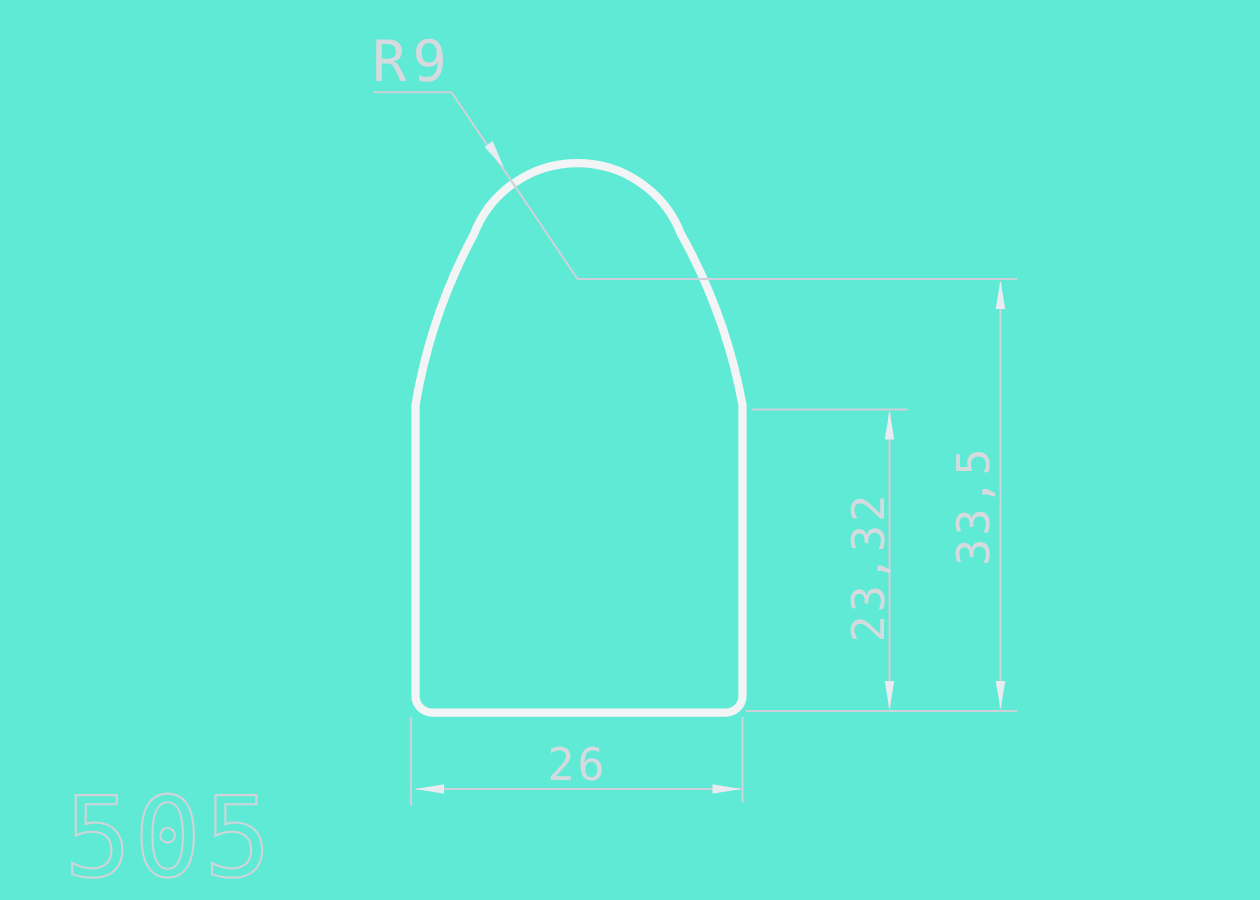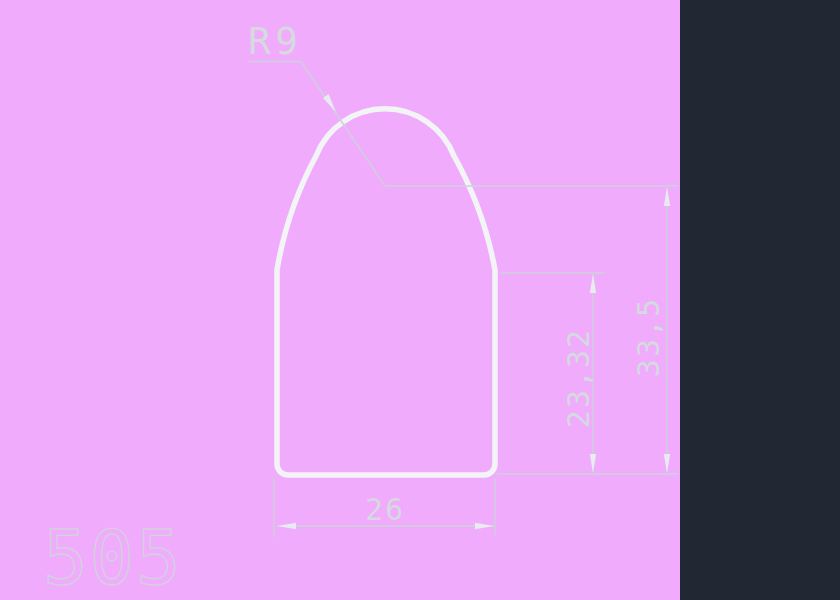--- a/index.html
+++ b/index.html
@@ -2,23 +2,23 @@
 <html><head>
 <meta charset="utf-8">
 <style>
   html, body {
     margin: 0;
     padding: 0;
     background: #212733;
   }
   .viewport {
     position: relative;
-    width: 680px;
+    width: 840px;
     height: 600px;
-    background: #f0abfc;
+    background: #5eead4;
     overflow: hidden;
     font-family: "DejaVu Sans Mono", monospace;
   }
   svg { display: block; }
 
   .profile {
     fill: none;
     stroke: #f2f4f5;
     stroke-width: 5.5;
     stroke-linejoin: round;

